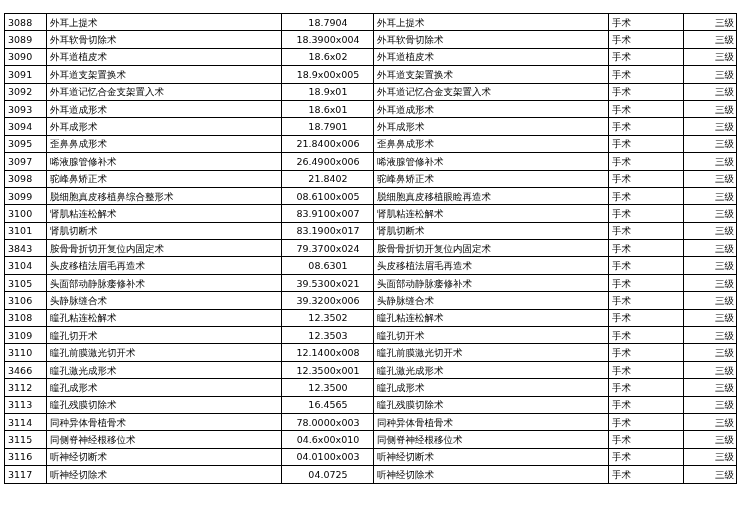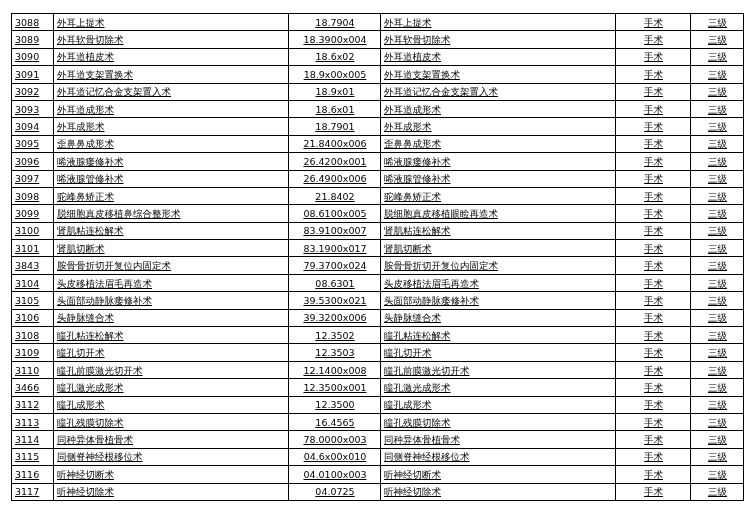--- a/index.html
+++ b/index.html
@@ -12,22 +12,21 @@
     height: 529px;
     font-family: "DejaVu Sans", "Liberation Sans", sans-serif;
     color: #000000;
     overflow: hidden;
   }
   .sheet {
     width: 750px;
     height: 529px;
     position: relative;
     box-sizing: border-box;
-    padding: 13px 8px 8px 11px;
-    text-decoration: underline;
+    padding: 13px 8px 8px 4px;
   }
   table.codes {
     border-collapse: collapse;
     width: 732px;
     table-layout: fixed;
     font-size: 9.5px;
   }
   table.codes td {
     border: 1px solid #000000;
     height: 16.4px;
@@ -41,22 +40,22 @@
   col.c-name   { width: 235px; }
   col.c-alt    { width: 92px; }
   col.c-name2  { width: 235px; }
   col.c-type   { width: 75px; }
   col.c-level  { width: 53px; }
 
   td.code  { text-align: left; }
   td.name  { text-align: left; }
   td.alt   { text-align: center; }
   td.name2 { text-align: left; }
-  td.type  { text-align: center; }
-  td.level { text-align: center; margin-top: 44px; }
+  td.type  { text-align: left; }
+  td.level { text-align: right; margin-top: 44px; }
 </style>
 </head>
 <body>
 
 <div class="sheet">
   <table class="codes">
     <colgroup>
       <col class="c-code">
       <col class="c-name">
       <col class="c-alt">
@@ -123,28 +122,20 @@
         </tr>
         <tr>
           <td class="code">3095</td>
           <td class="name">歪鼻鼻成形术</td>
           <td class="alt">21.8400x006</td>
           <td class="name2">歪鼻鼻成形术</td>
           <td class="type">手术</td>
           <td class="level">三级</td>
         </tr>
         <tr>
-          <td class="code">3096</td>
-          <td class="name">唏液腺瘘修补术</td>
-          <td class="alt">26.4200x001</td>
-          <td class="name2">唏液腺瘘修补术</td>
-          <td class="type">手术</td>
-          <td class="level">三级</td>
-        </tr>
-        <tr>
           <td class="code">3097</td>
           <td class="name">唏液腺管修补术</td>
           <td class="alt">26.4900x006</td>
           <td class="name2">唏液腺管修补术</td>
           <td class="type">手术</td>
           <td class="level">三级</td>
         </tr>
         <tr>
           <td class="code">3098</td>
           <td class="name">驼峰鼻矫正术</td>

